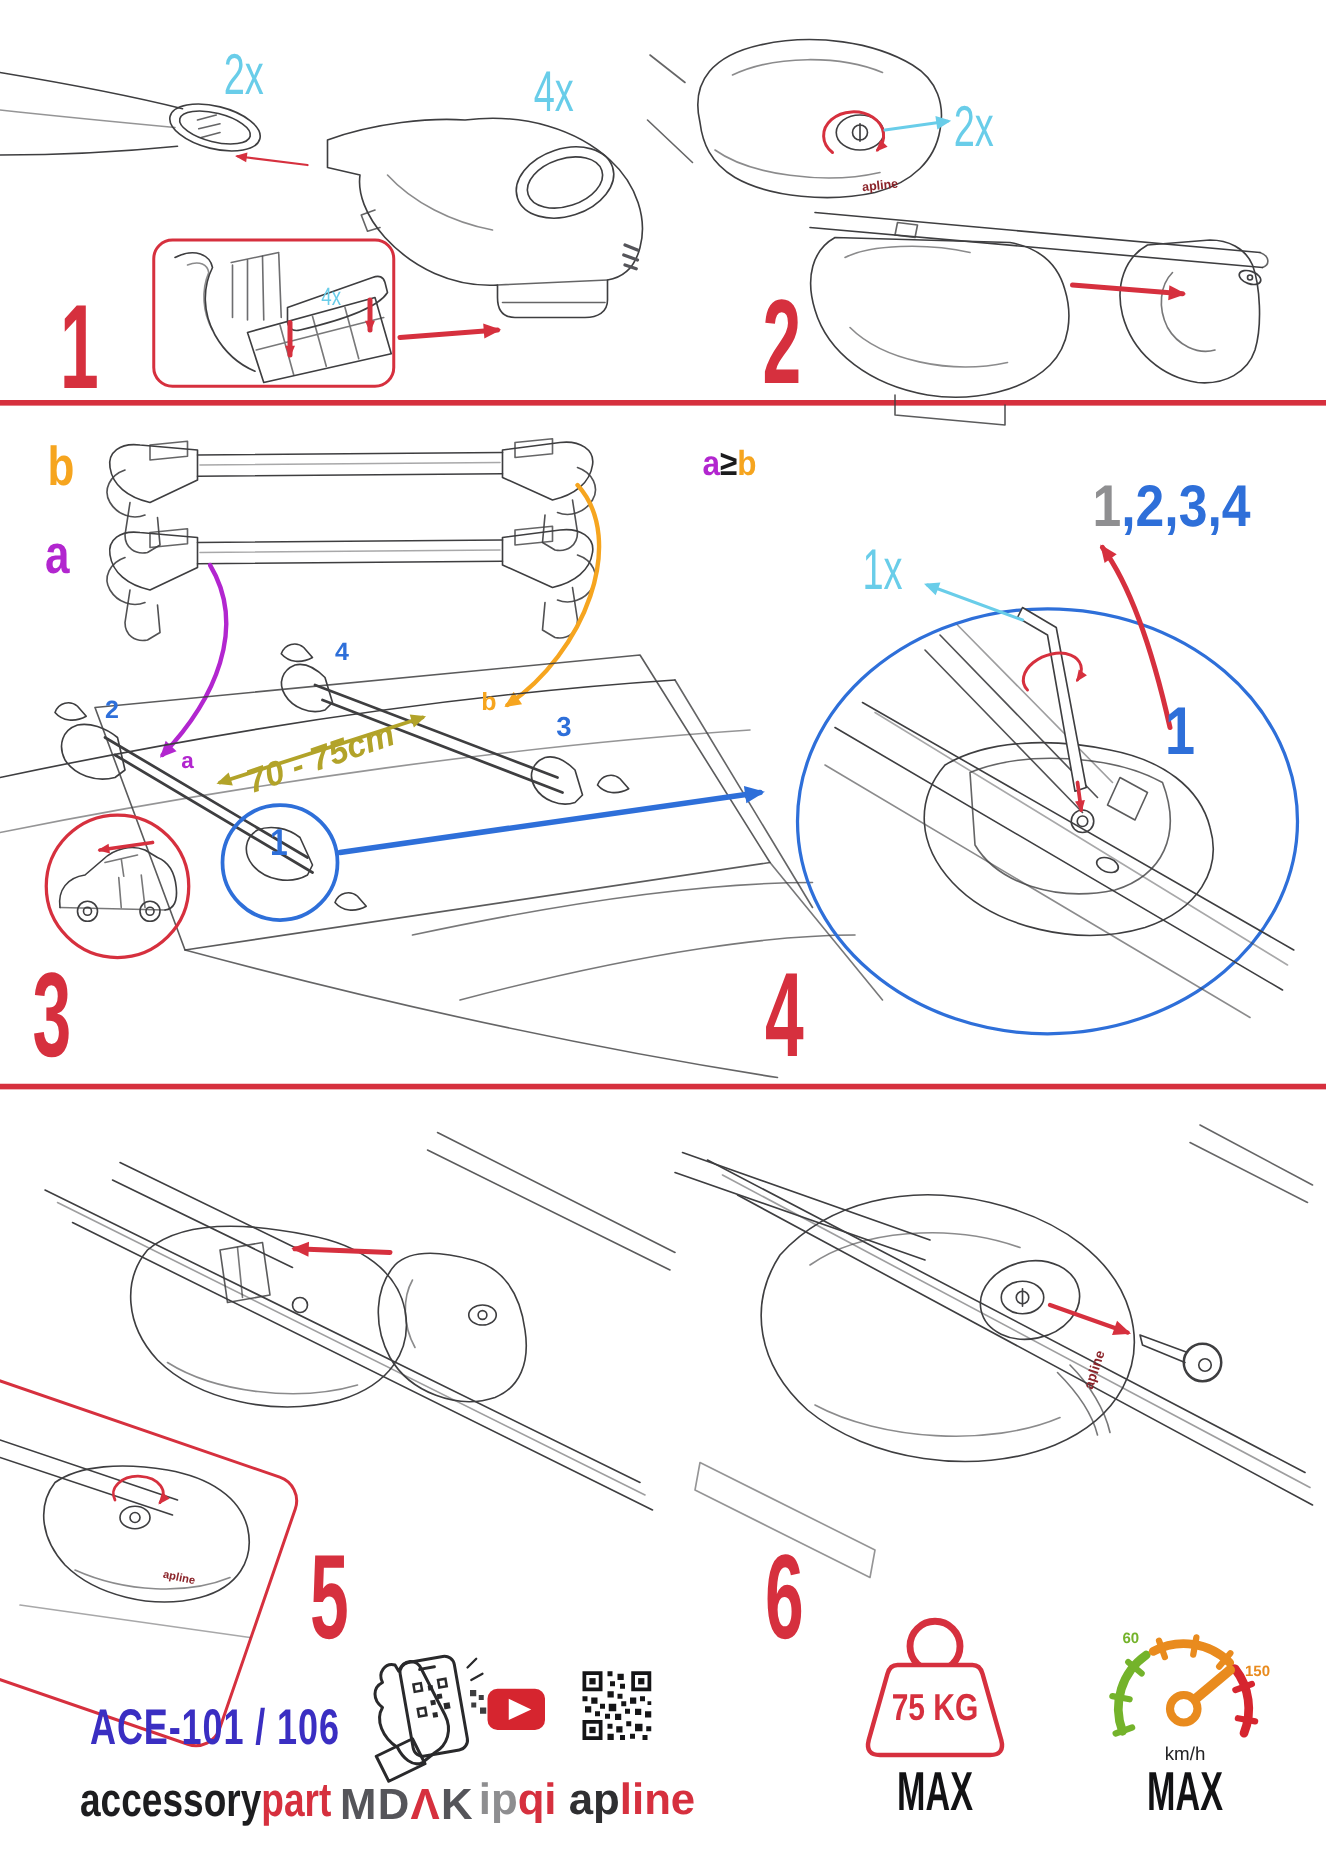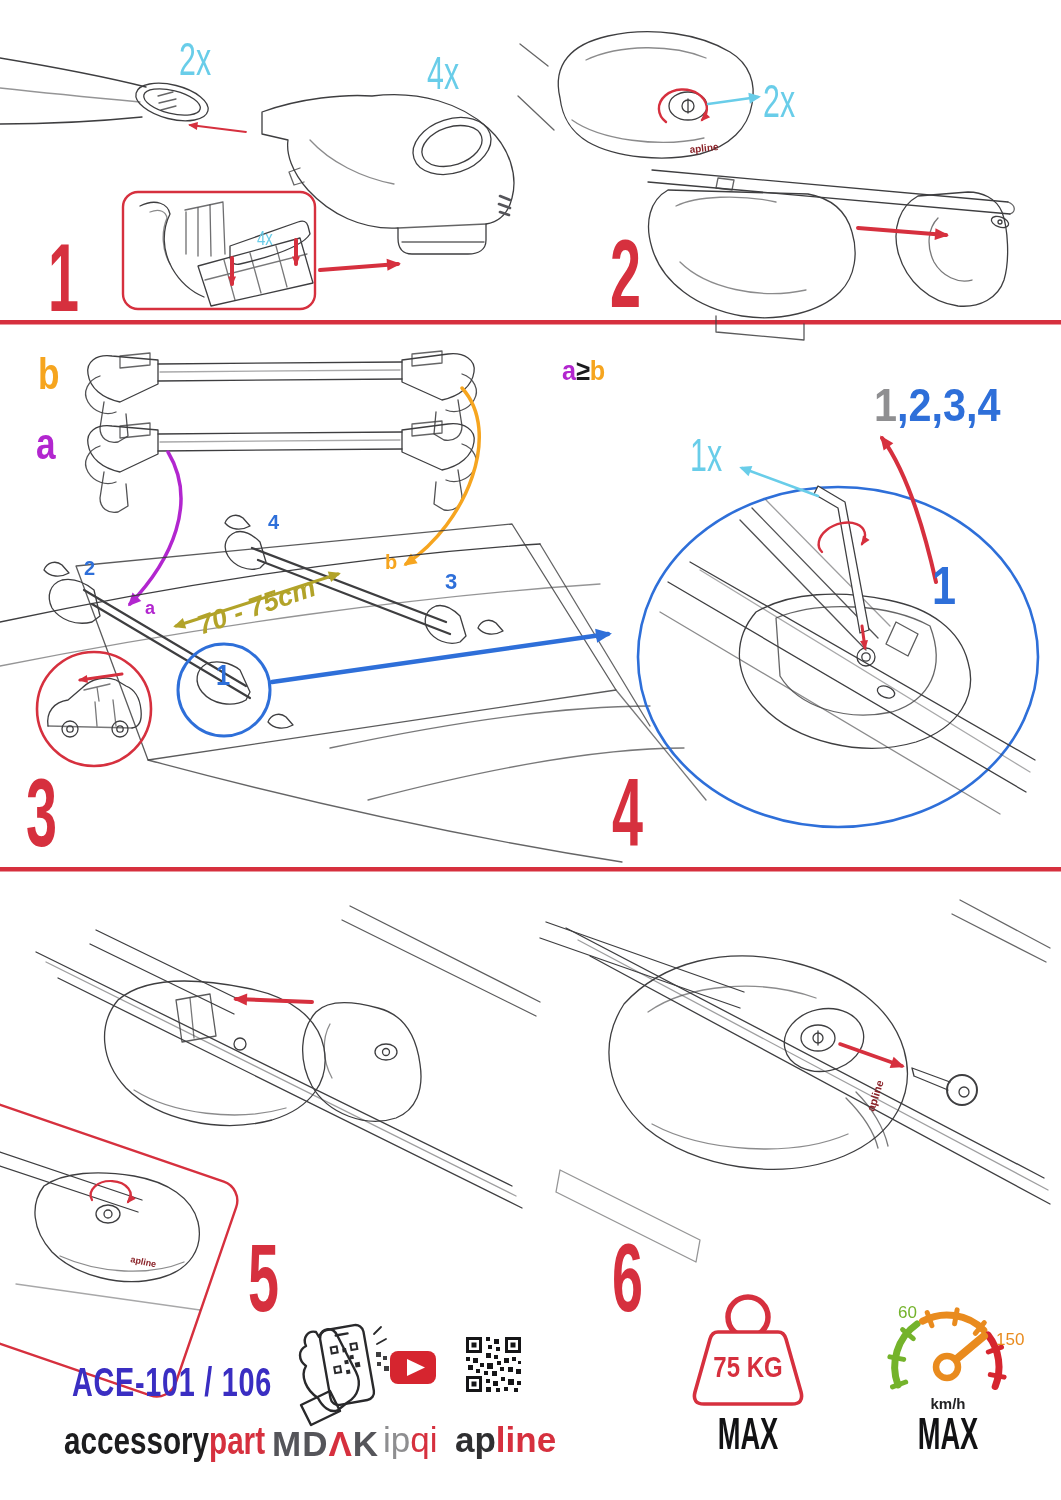--- a/index.html
+++ b/index.html
@@ -28,22 +28,22 @@
        transform:scaleX(.8);transform-origin:left top;}
   .circ1{font-size:30px;font-weight:700;color:var(--blue);transform:scaleX(.85);transform-origin:left top;}
   .model{font-size:40px;font-weight:700;color:var(--indigo);
        transform:scaleX(.72);transform-origin:left top;letter-spacing:1px;}
   .brand{font-size:38px;font-weight:700;transform:scaleX(.78);transform-origin:left top;}
   .logo{font-size:35px;font-weight:700;letter-spacing:1px;}
   .weightval{font-size:30px;font-weight:700;color:var(--red);
        transform:translateX(-50%) scaleX(.8);}
   .max{font-size:44px;font-weight:700;color:#121214;
        transform:translateX(-50%) scaleX(.62);}
-  .tick{font-size:17px;font-weight:400;}
-  .unit{font-size:15px;font-weight:700;color:#232325;transform:translateX(-50%);}
+  .tick{font-size:12px;font-weight:700;}
+  .unit{font-size:15px;font-weight:400;color:#232325;transform:translateX(-50%);}
 </style>
 </head>
 <body>
 
 <div id="page">
 
 <svg id="art" width="1061" height="1500" viewBox="0 0 1061 1500" fill="none" stroke="#3e3e40" stroke-width="1.3" stroke-linecap="round" stroke-linejoin="round">
 <defs>
   <marker id="ar-red" markerUnits="userSpaceOnUse" markerWidth="18" markerHeight="16" refX="12" refY="7" orient="auto-start-reverse">
           <path d="M1,1 L15,7 L1,13 Z" fill="#d6303e" stroke="none"></path>
@@ -386,21 +386,21 @@
 <div class="lbl bigblue1" style="left:932px;top:558px">1</div>
 <div class="lbl stepnum" style="left:612px;top:775px">4</div>
 
 <div class="lbl stepnum" style="left:248px;top:1240px">5</div>
 <div class="lbl stepnum" style="left:612px;top:1240px">6</div>
 
 <div class="lbl model" style="left:72px;top:1362px">ACE-101 / 106</div>
 <div class="lbl brand" style="left:64px;top:1422px"><span style="color:#1d1d1f">accessory</span><span style="color:var(--red)">part</span></div>
 
 <div class="lbl logo" style="left:272px;top:1426px"><span style="color:#55555a">MD</span><span style="color:var(--red)">Λ</span><span style="color:#55555a">K</span></div>
-<div class="lbl logo" style="left:383px;top:1422px;font-weight:400;letter-spacing:0"><span style="color:#8e8e90">ip</span><span style="color:var(--red)">qi</span></div>
+<div class="lbl logo" style="left:383px;top:1422px;font-weight:700;letter-spacing:0"><span style="color:#8e8e90">ip</span><span style="color:var(--red)">qi</span></div>
 <div class="lbl logo" style="left:455px;top:1422px;letter-spacing:0"><span style="color:#2f2f31">ap</span><span style="color:var(--red)">line</span></div>
 
 <div class="lbl weightval" style="left:748px;top:1352px">75 KG</div>
 <div class="lbl max" style="left:748px;top:1412px">MAX</div>
 <div class="lbl tick" style="left:898px;top:1304px;color:var(--green)">60</div>
 <div class="lbl tick" style="left:996px;top:1331px;color:var(--dialorange)">150</div>
 <div class="lbl unit" style="left:948px;top:1396px">km/h</div>
 <div class="lbl max" style="left:948px;top:1412px">MAX</div>
 
 </div>

